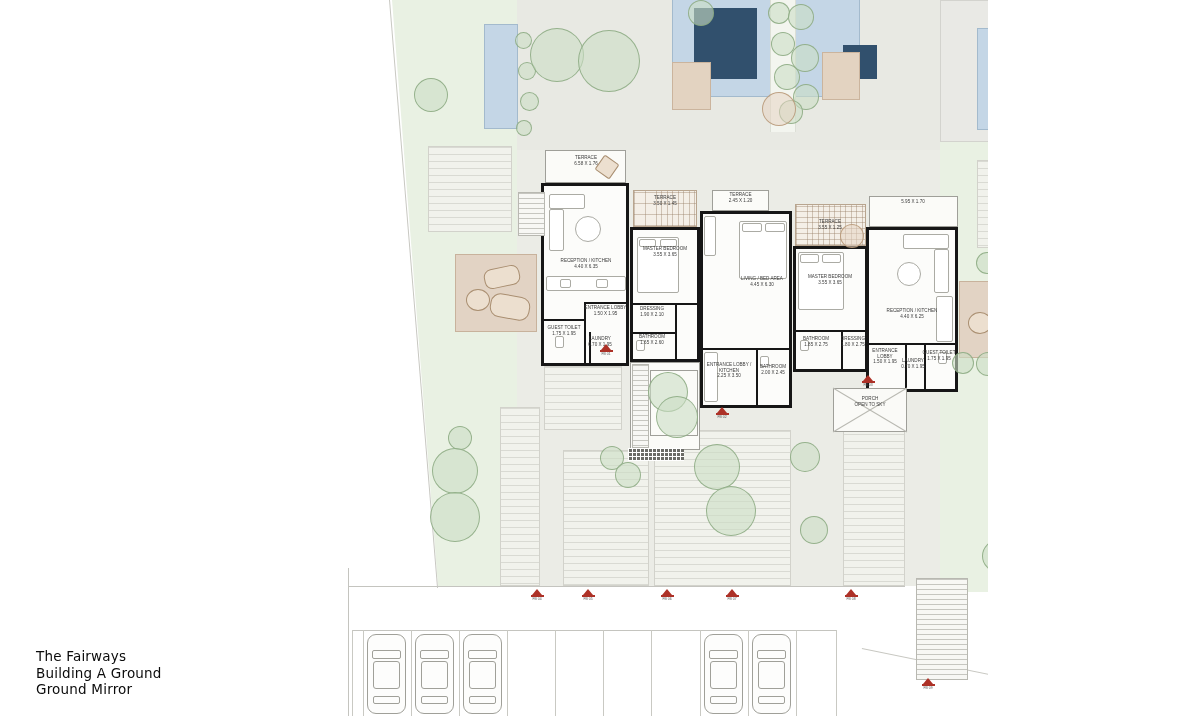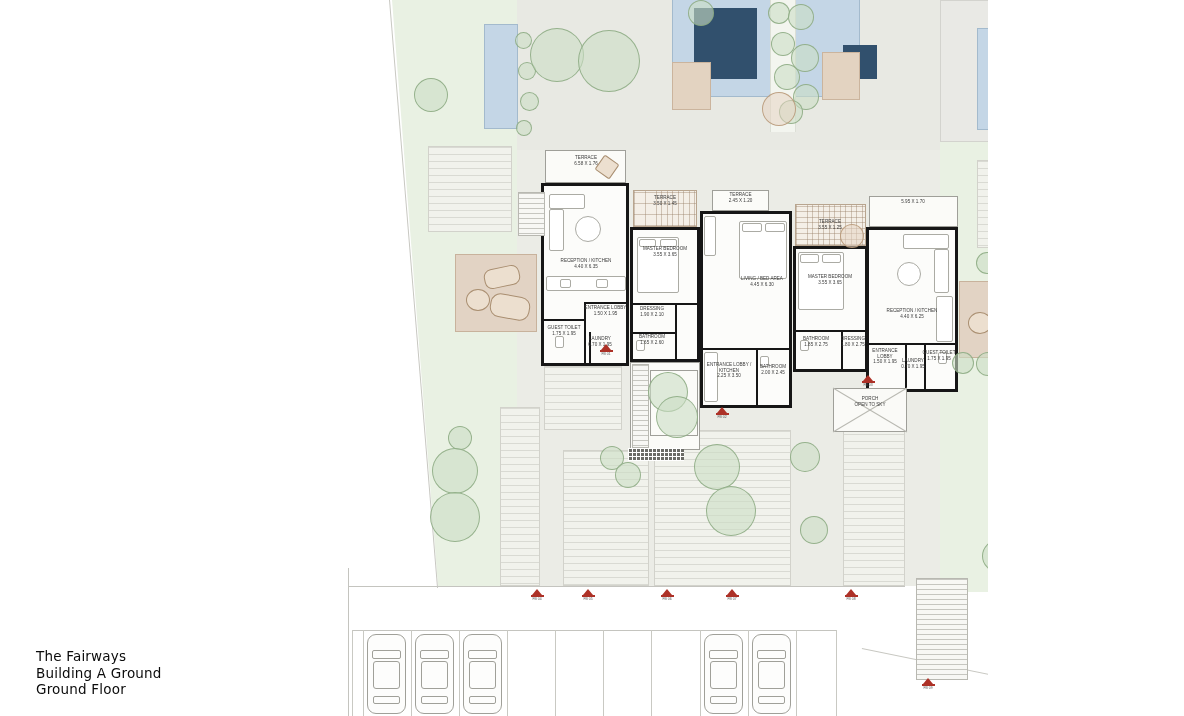--- a/index.html
+++ b/index.html
@@ -276,21 +276,21 @@
   <div class="abs grate" style="left:628px;top:448px;width:56px;height:13px;"></div>
 
   <div class="hline" style="left:348px;top:586px;width:557px;"></div>
   <div class="hline" style="left:352px;top:630px;width:484px;"></div>
   <div class="vline" style="left:348px;top:568px;height:148px;"></div>
   <div class="abs stairtex" style="left:916px;top:578px;width:52px;height:102px;"></div>
 
   <div id="title">
     <div>The Fairways</div>
     <div>Building A Ground</div>
-    <div>Ground Floor</div>
+    <div>Ground Mirror</div>
   </div>
 
 <div class="tree" style="left: 414px; top: 78px; width: 34px; height: 34px;"></div>
     <div class="tree" style="left: 515px; top: 32px; width: 17px; height: 17px;"></div>
     <div class="tree" style="left: 518px; top: 62px; width: 18px; height: 18px;"></div>
     <div class="tree" style="left: 520px; top: 92px; width: 19px; height: 19px;"></div>
     <div class="tree" style="left: 516px; top: 120px; width: 16px; height: 16px;"></div>
     <div class="tree" style="left: 530px; top: 28px; width: 54px; height: 54px;"></div>
     <div class="tree" style="left: 578px; top: 30px; width: 62px; height: 62px;"></div>
     <div class="tree" style="left: 688px; top: 0px; width: 26px; height: 26px;"></div>

